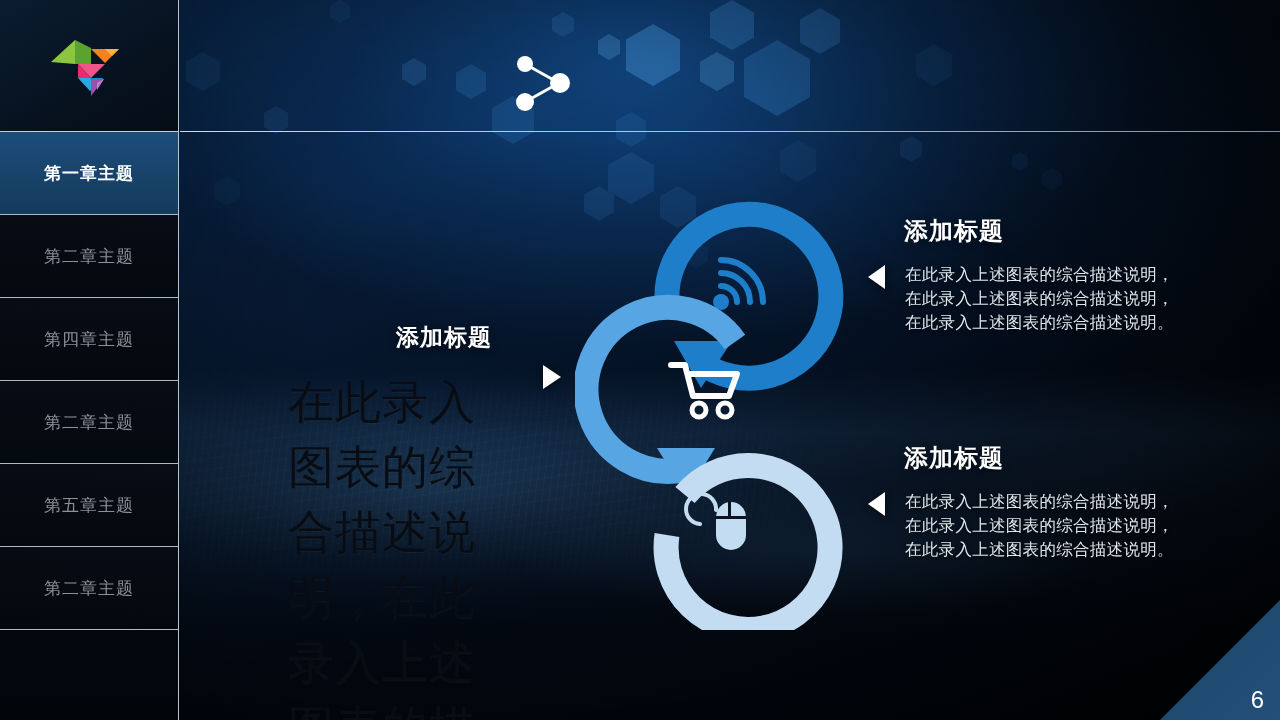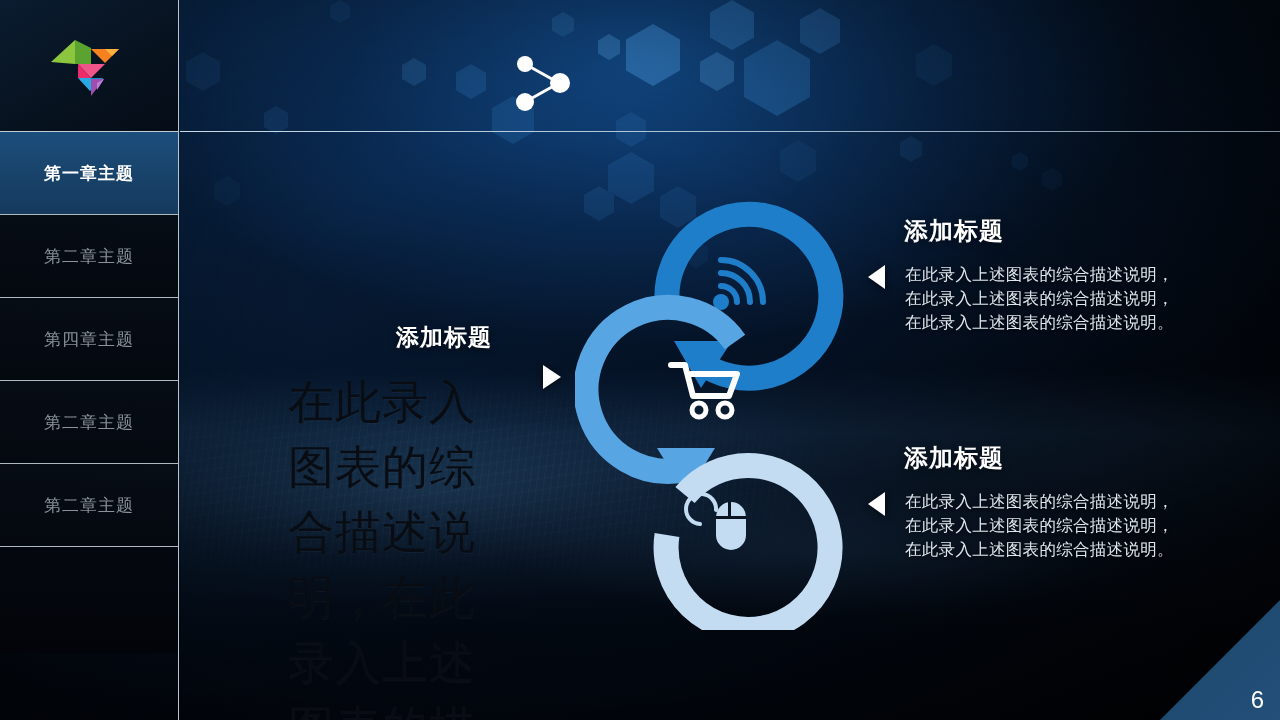--- a/index.html
+++ b/index.html
@@ -283,20 +283,23 @@
     <div class="nav-item">
       <span>第二章主题</span>
     </div>
     <div class="nav-item">
       <span>第四章主题</span>
     </div>
     <div class="nav-item">
       <span>第二章主题</span>
     </div>
     <div class="nav-item">
+      <span>第五章主题</span>
+    </div>
+    <div class="nav-item">
       <span>第二章主题</span>
     </div>
     <div class="nav-tail"></div>
   </div>
 
   <div class="header-rule"></div>
 
   <svg class="share-icon" viewBox="0 0 62 62">
     <line x1="13" y1="12" x2="47" y2="31" stroke="#ffffff" stroke-width="3"></line>
     <line x1="13" y1="50" x2="47" y2="31" stroke="#ffffff" stroke-width="3"></line>

